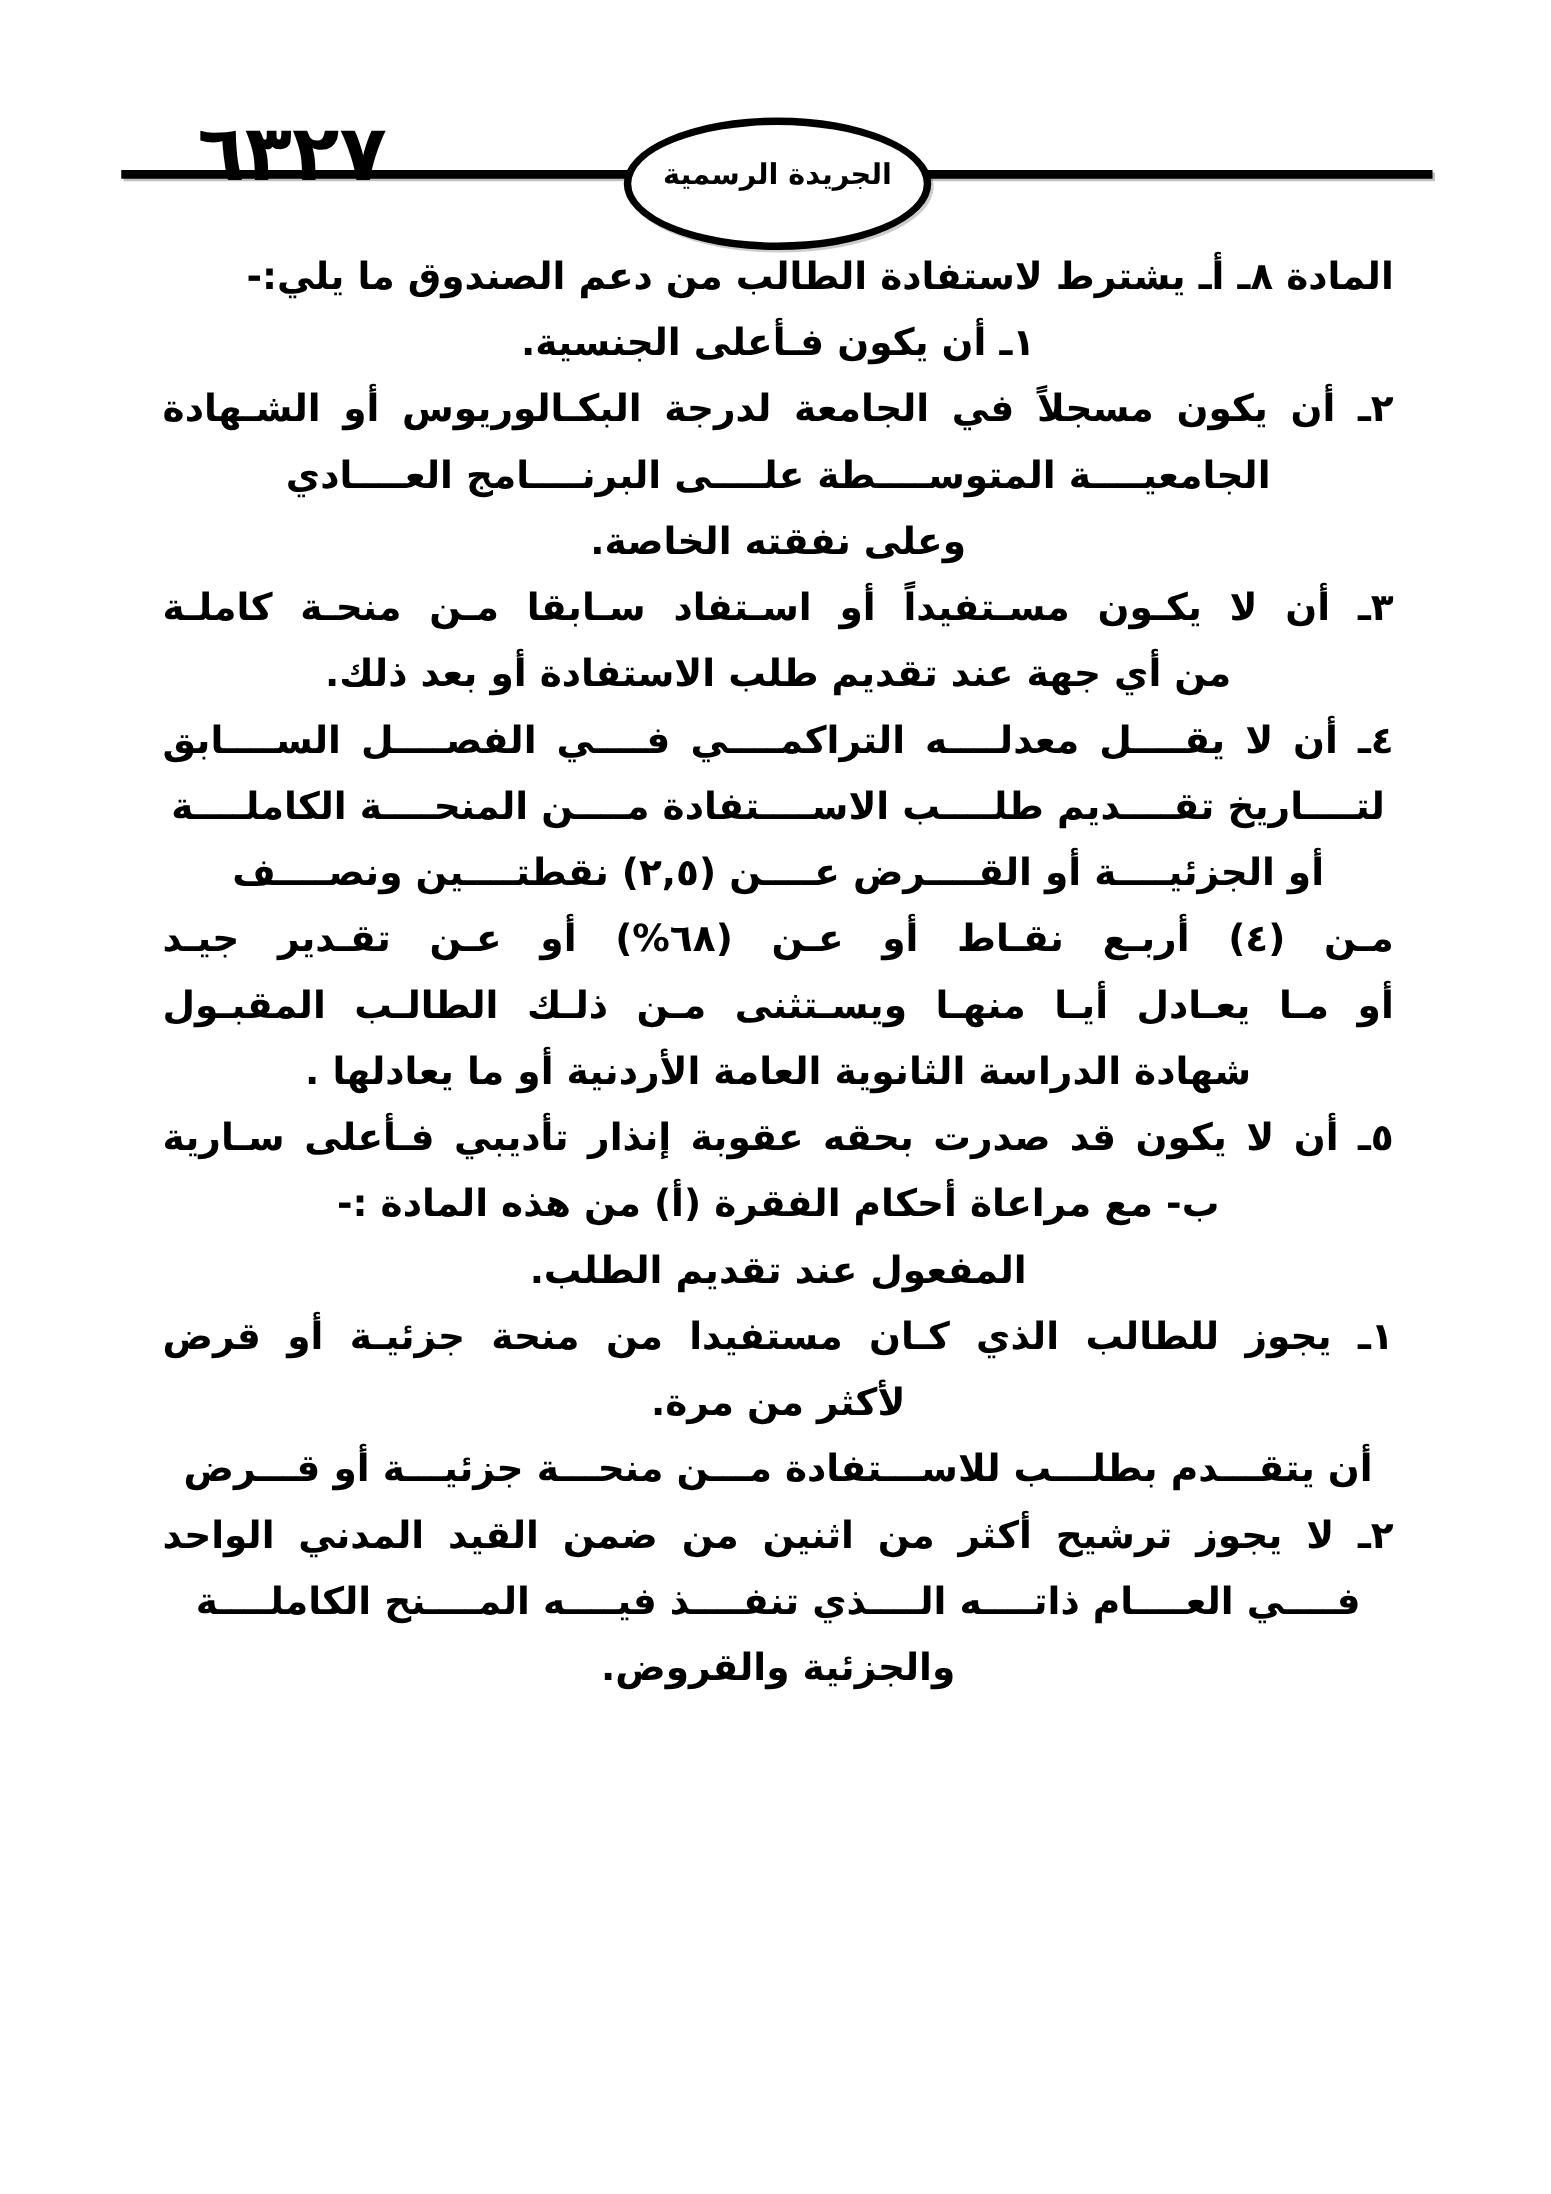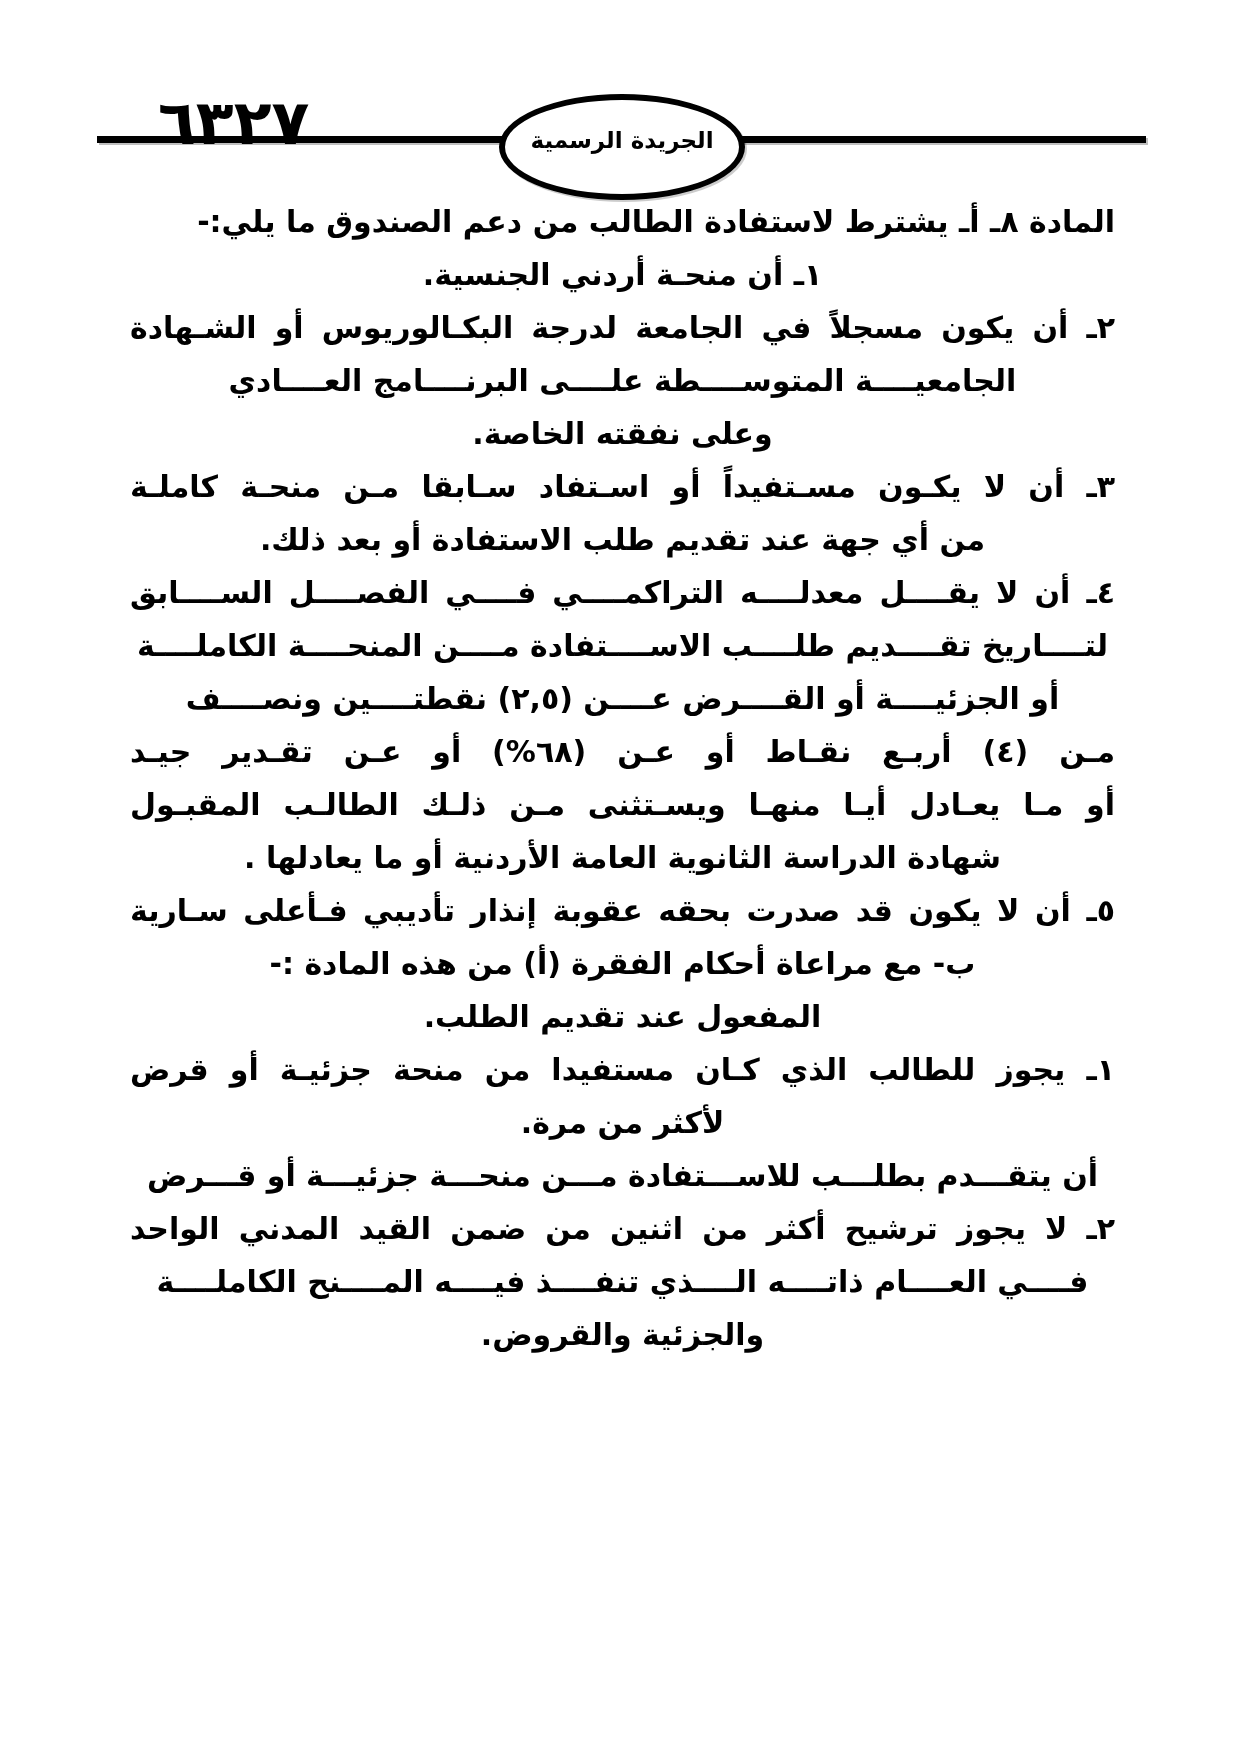--- a/index.html
+++ b/index.html
@@ -85,21 +85,21 @@
   <div class="page-number">٦٣٢٧</div>
 
   <div class="header-rule"></div>
 
   <div class="masthead-oval">
     <span class="masthead-label">الجريدة الرسمية</span>
   </div>
 
   <div class="article-body">
       <div class="line right">المادة ٨ـ أـ يشترط لاستفادة الطالب من دعم الصندوق ما يلي:-</div>
-      <div class="line center">١ـ أن منحـة أردني الجنسية.</div>
+      <div class="line center">١ـ أن يكون فـأعلى الجنسية.</div>
       <div class="line full">٢ـ أن يكون مسجلاً في الجامعة لدرجة البكـالوريوس أو الشـهادة</div>
       <div class="line center">الجامعيــــة المتوســــطة علــــى البرنــــامج العــــادي</div>
       <div class="line center">وعلى نفقته الخاصة.</div>
       <div class="line full">٣ـ أن لا يكـون مسـتفيداً أو اسـتفاد سـابقا مـن منحـة كاملـة</div>
       <div class="line center">من أي جهة عند تقديم طلب الاستفادة أو بعد ذلك.</div>
       <div class="line full">٤ـ أن لا يقــــل معدلــــه التراكمــــي فــــي الفصــــل الســــابق</div>
       <div class="line center">لتــــاريخ تقــــديم طلــــب الاســــتفادة مــــن المنحــــة الكاملــــة</div>
       <div class="line center">أو الجزئيــــة أو القــــرض عــــن (٢,٥) نقطتــــين ونصــــف</div>
       <div class="line full">مـن (٤) أربـع نقـاط أو عـن (٦٨%) أو عـن تقـدير جيـد</div>
       <div class="line full">أو مـا يعـادل أيـا منهـا ويسـتثنى مـن ذلـك الطالـب المقبـول</div>

